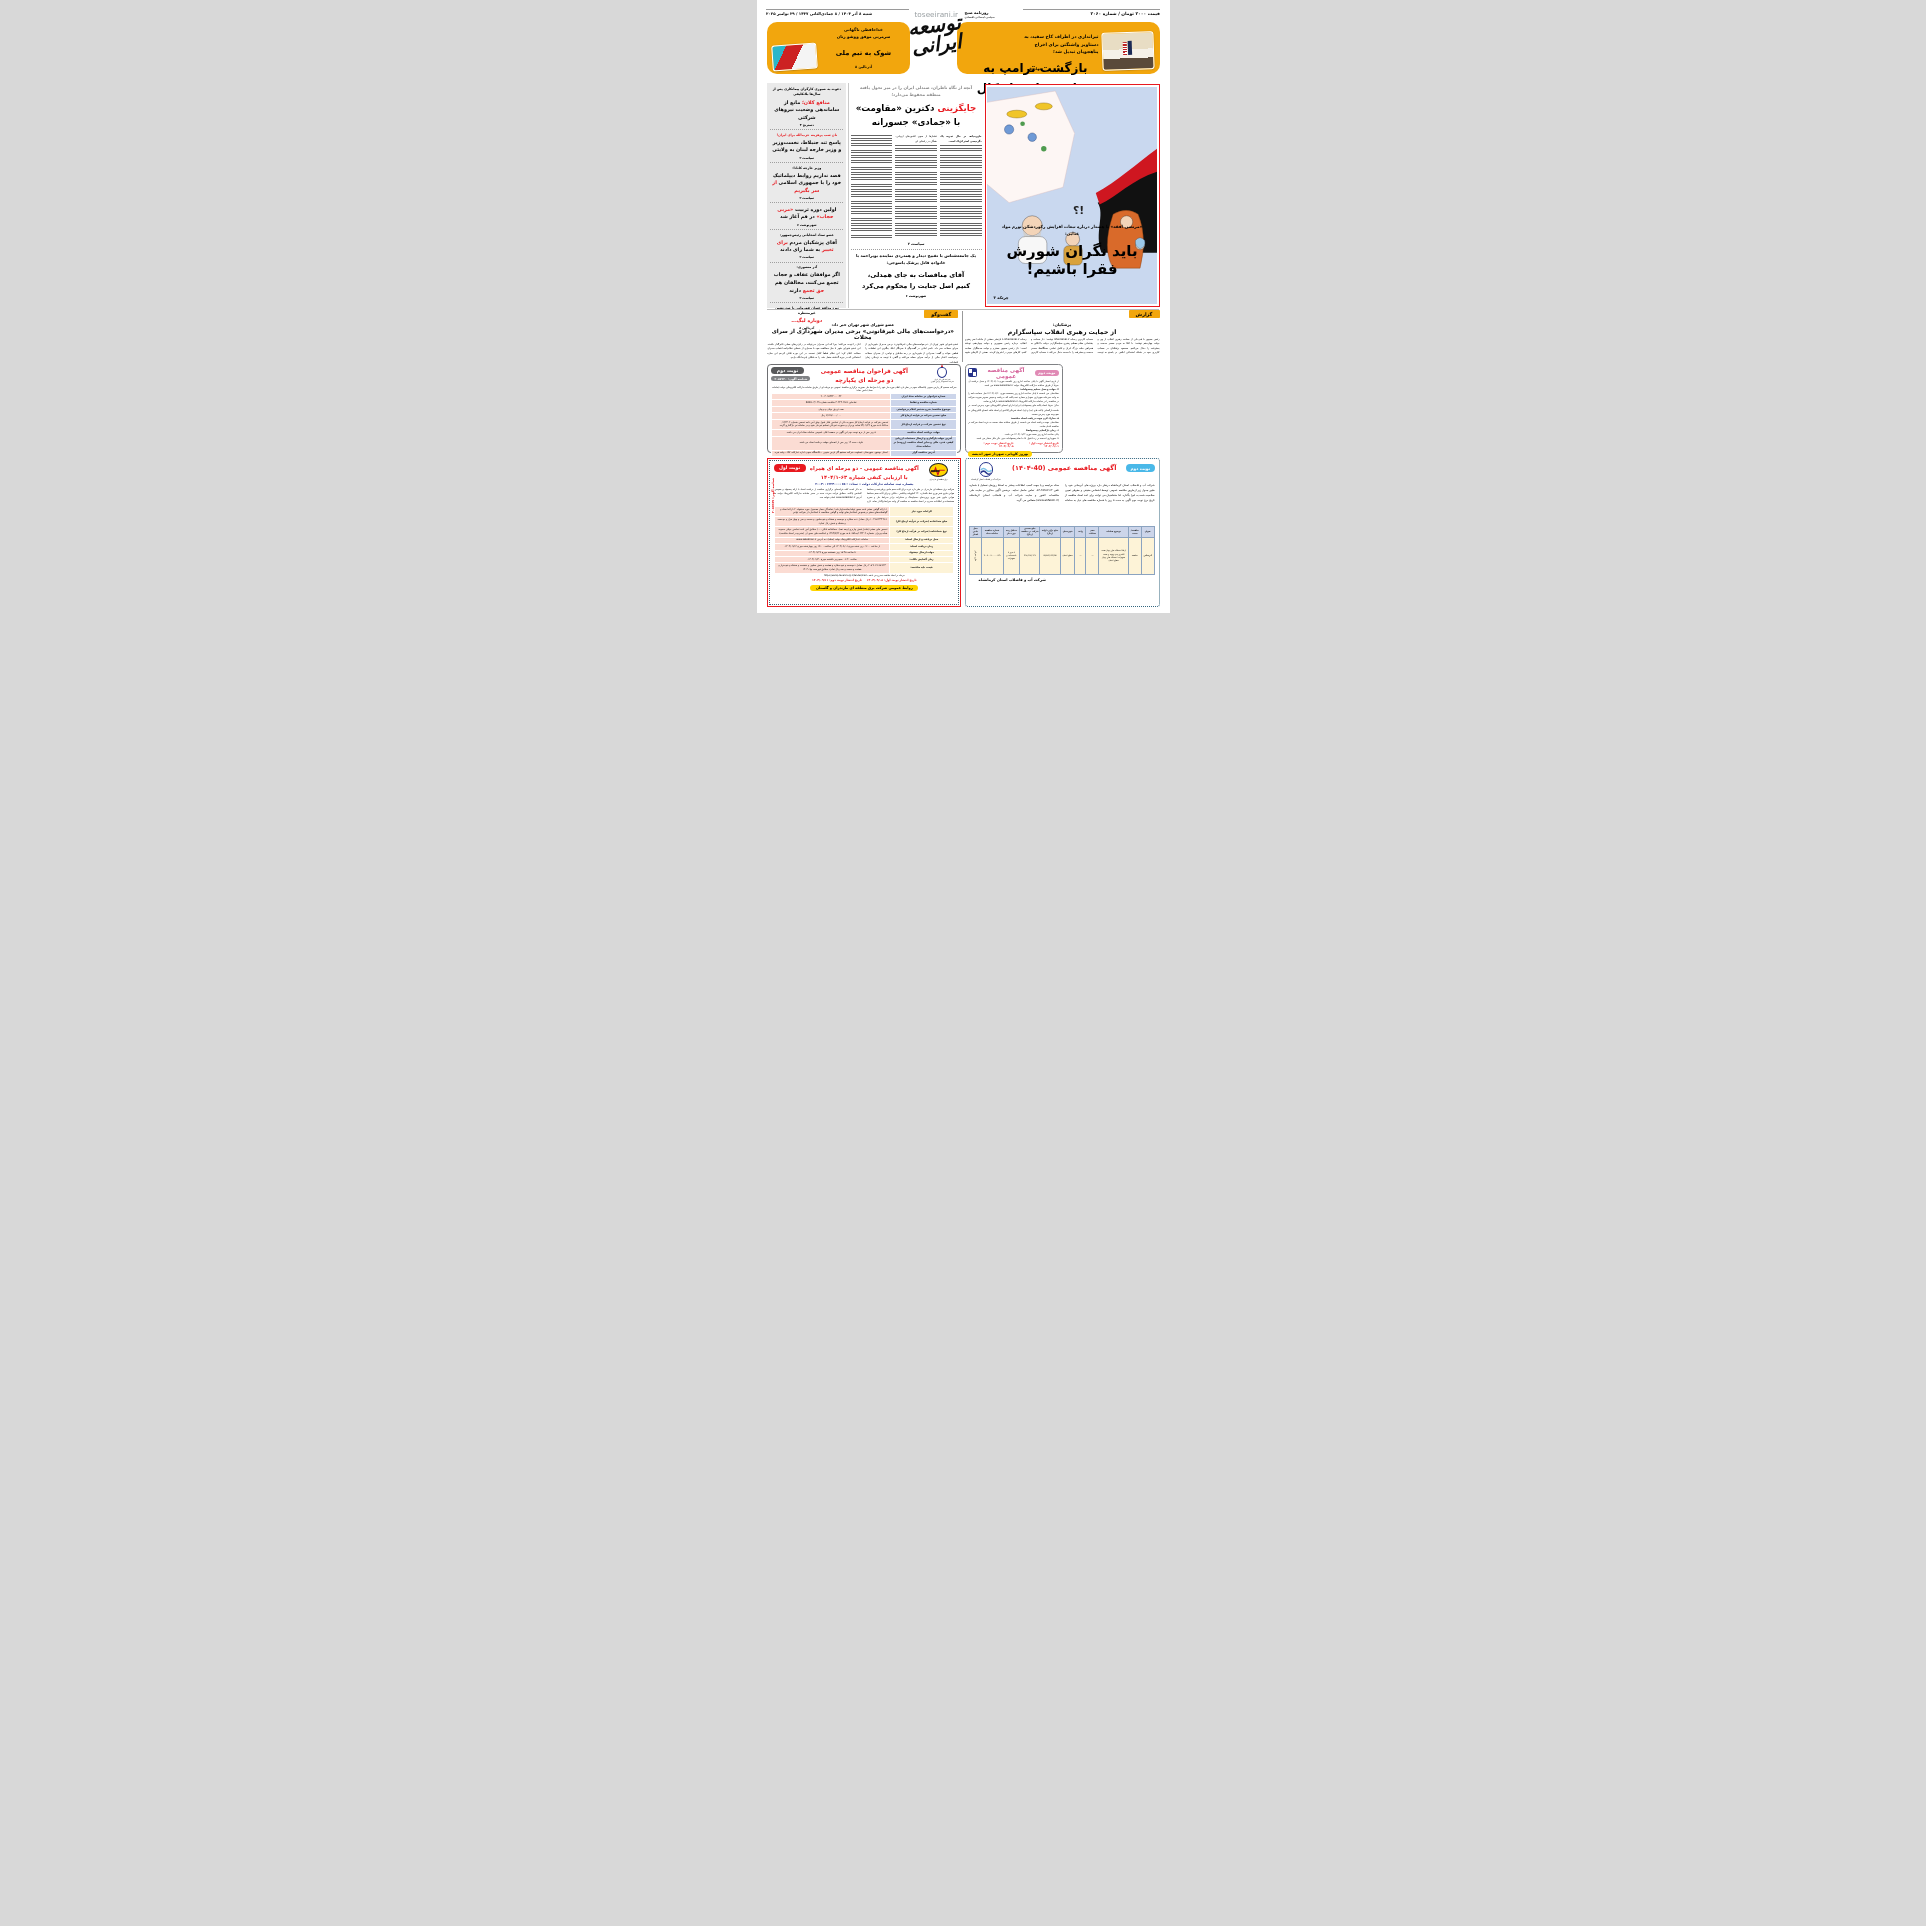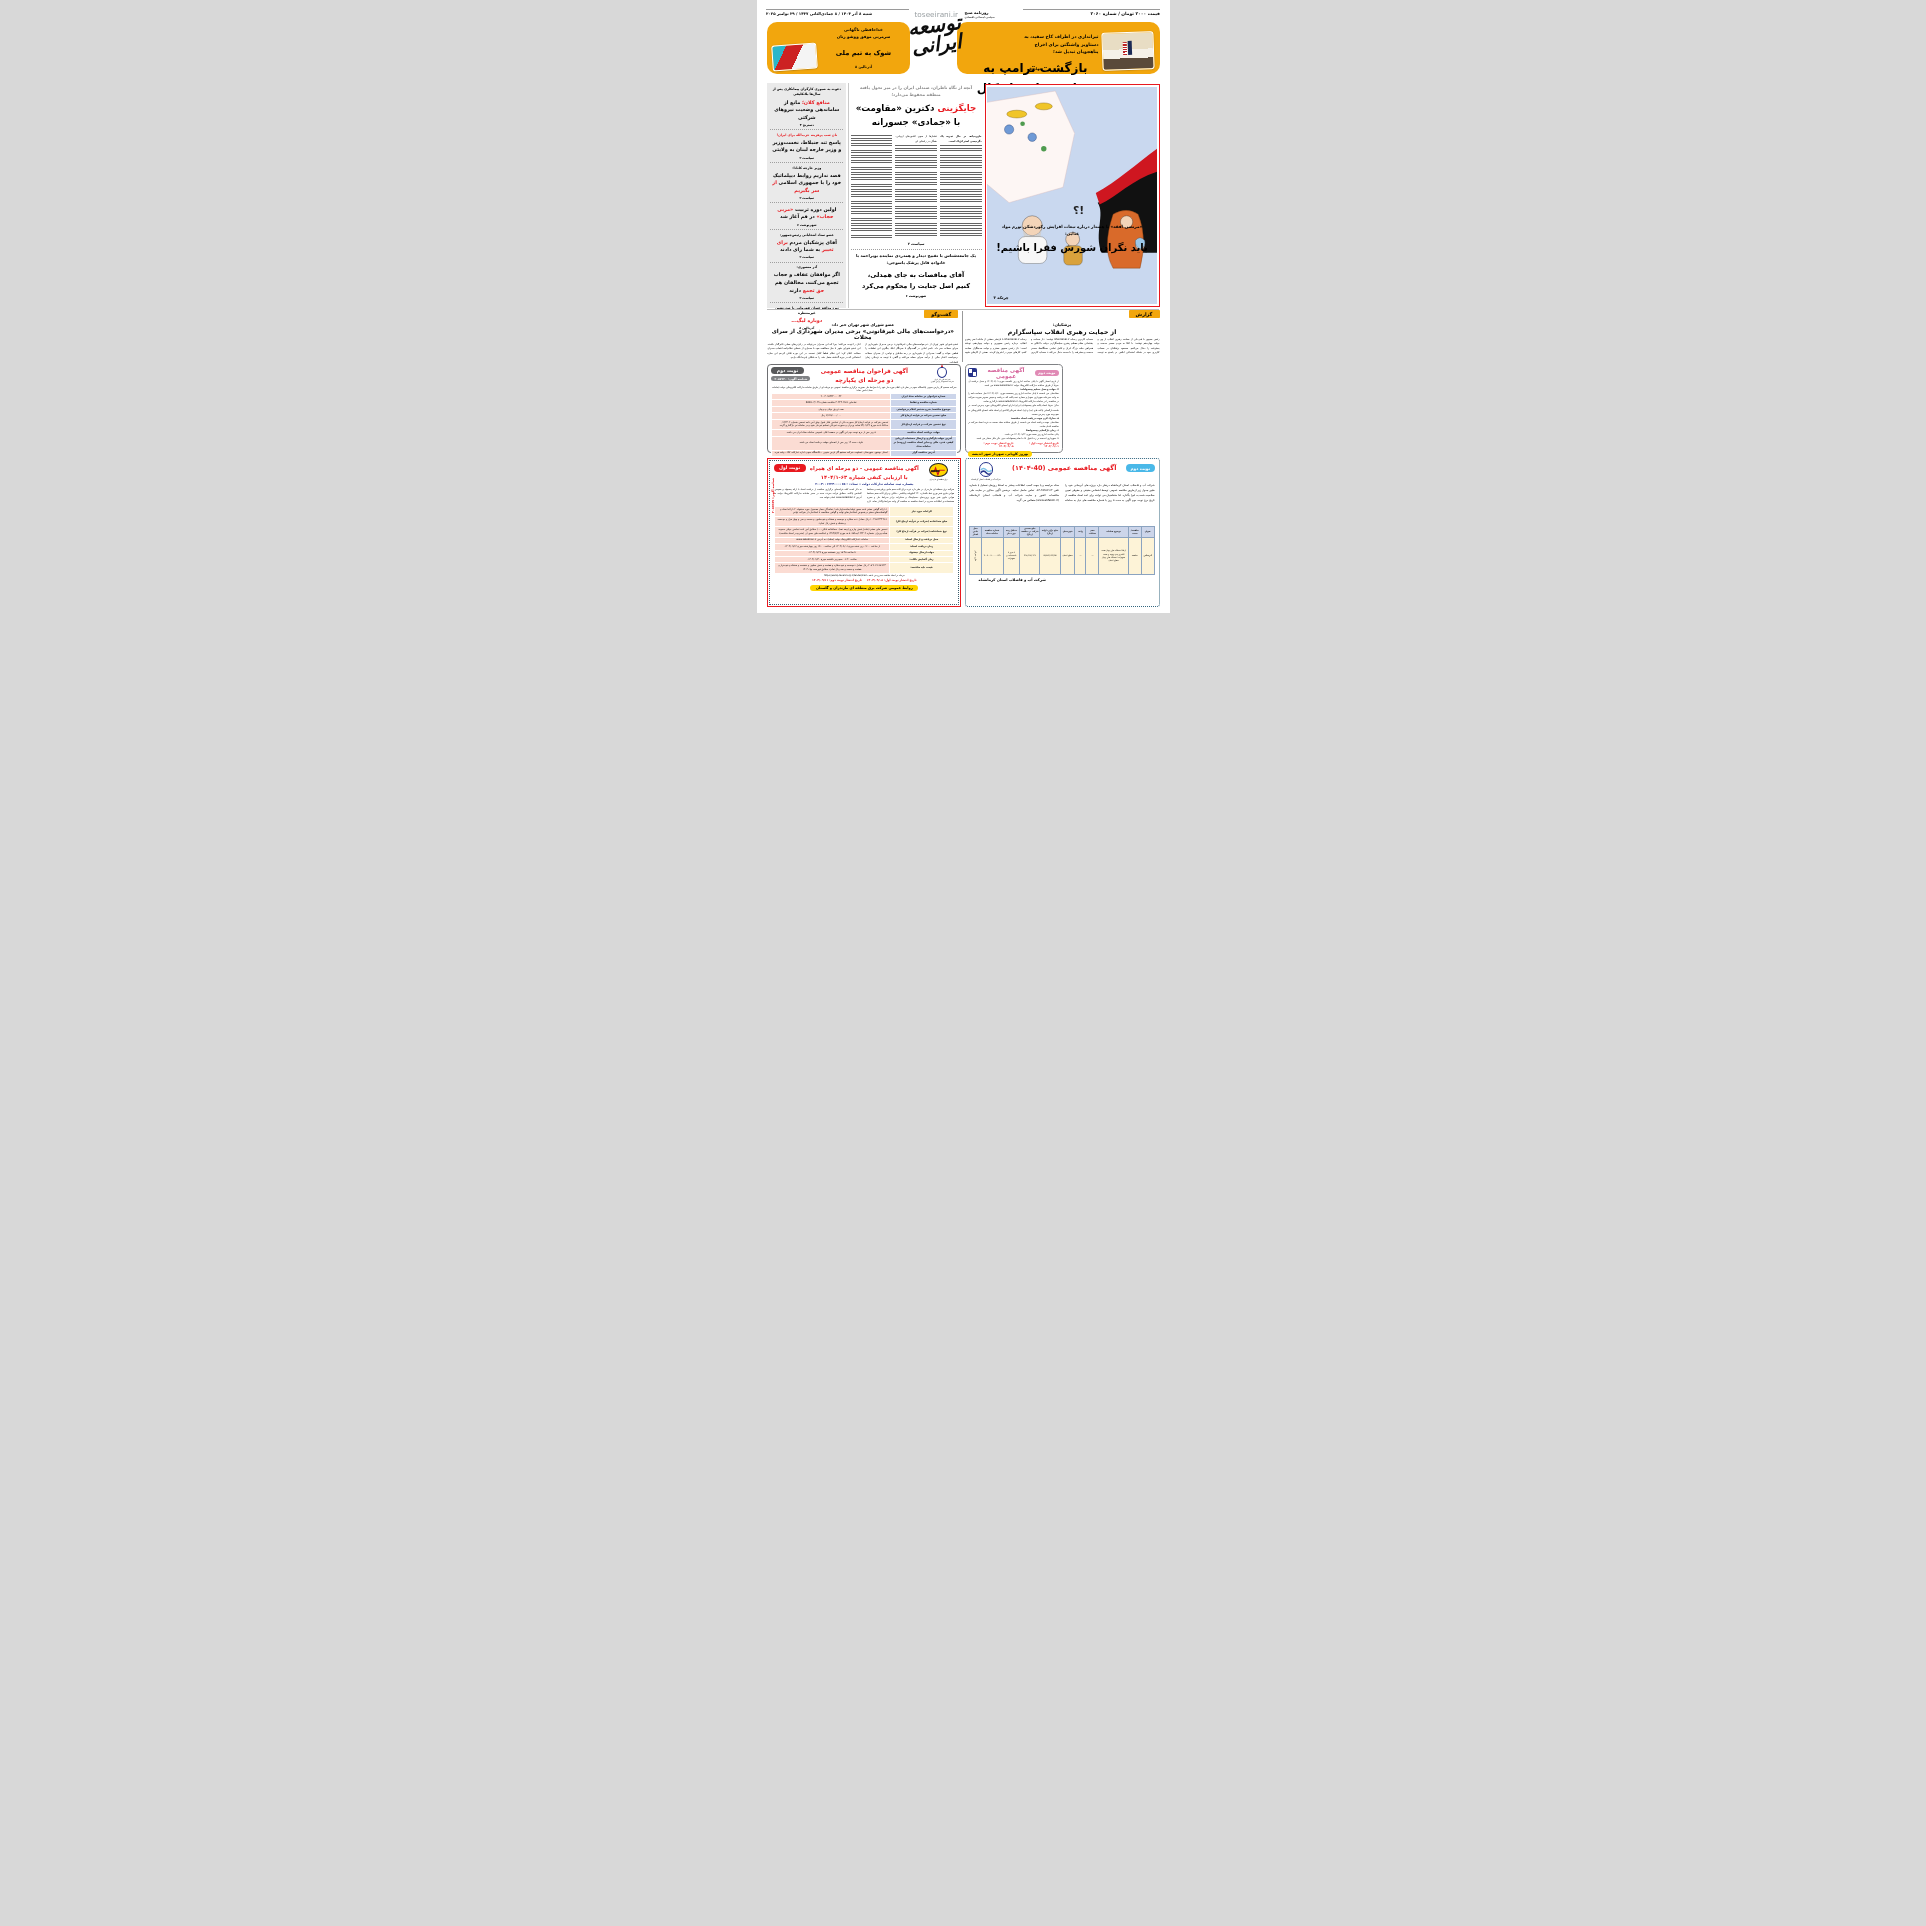--- a/index.html
+++ b/index.html
@@ -175,21 +175,21 @@
         <rect x="84" y="388" width="74" height="70" rx="18" fill="#f7f7f7" stroke="#555"></rect>
         <circle cx="225" cy="395" r="18" fill="#f3d4b8" stroke="#333"></circle>
         <rect x="202" y="412" width="48" height="50" rx="12" fill="#d9a23c" stroke="#555"></rect>
         <path d="M330,330 Q300,420 330,470 L400,470 Q420,390 395,330 Q365,310 330,330 Z" fill="#d96a2a" stroke="#7a3a10"></path>
         <circle cx="365" cy="350" r="16" fill="#f3d4b8" stroke="#333"></circle>
         <circle cx="400" cy="410" r="12" fill="#f3d4b8" stroke="#333"></circle>
         <path d="M388,398 q12,-14 24,0 q4,16 -12,22 q-14,-6 -12,-22" fill="#9cc8e8" stroke="#456"></path>
         <text x="255" y="330" font-size="28" font-weight="bold" fill="#222">!؟</text>
       </svg>
       <div class="abs ctr b" style="left:5%; top:136px; width:90%; font-size:4.2px; line-height:1.7;">«مرتضی افقه» با هشدار درباره تبعات افزایش رکوردشکن تورم مواد غذایی:</div>
-      <div class="abs ctr b" style="left:5%; top:155px; width:90%; font-size:10px;">باید نگران شورش فقرا باشیم!</div>
+      <div class="abs ctr b" style="left:5%; top:155px; width:90%; font-size:15px;">باید نگران شورش فقرا باشیم!</div>
       <div class="abs b" style="left:6.2px; bottom:4.6px; font-size:3.9px;">چرتکه ۳</div>
     </div>
   </div>
 
   <div class="abs" style="left:10.8px; top:309px; width:392px; height:0.4px; background:#bbb;"></div>
   <div class="abs" style="left:205px; top:311px; width:0.4px; height:51px; background:#999;"></div>
 
   <div class="abs" style="left:10.8px; top:310px; width:191px; height:52px;">
     <div class="sec-label" style="right:0; width:34px;">گفت‌وگو</div>
     <div class="ctr b" style="font-size:3.9px; margin-top:11.6px;">عضو شورای شهر تهران خبر داد:</div>

